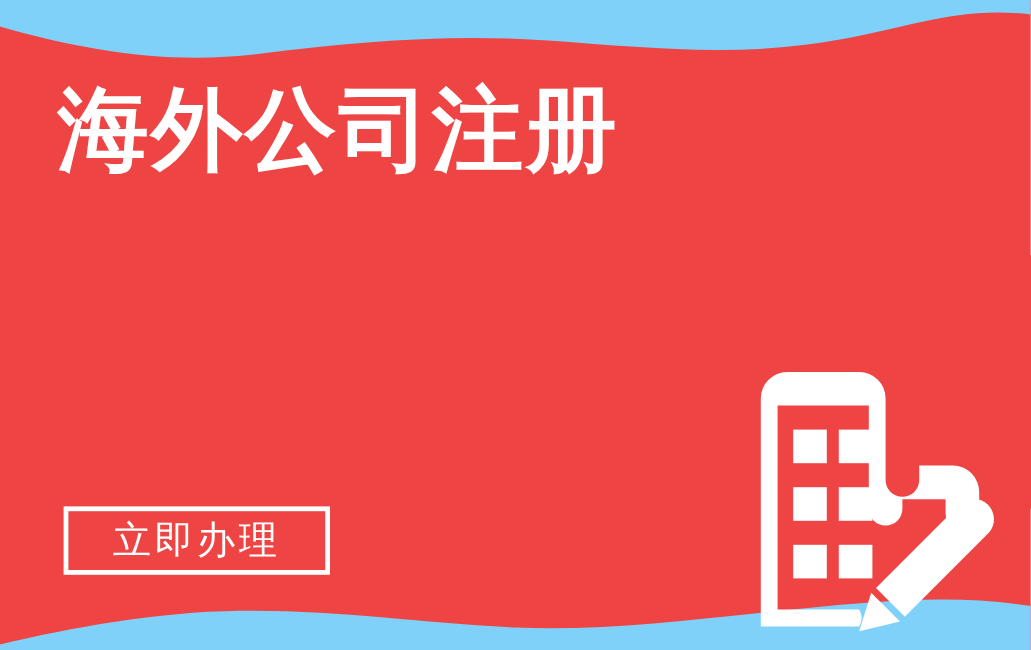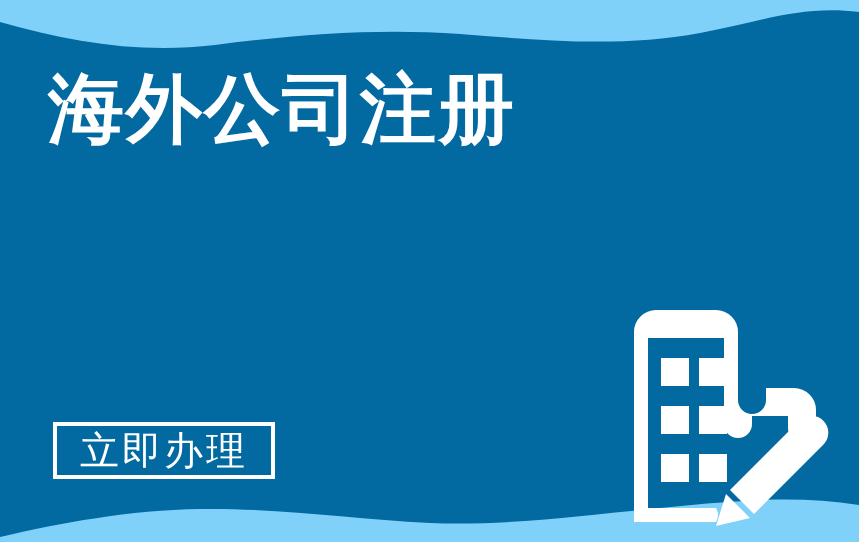--- a/index.html
+++ b/index.html
@@ -9,21 +9,21 @@
   }
   body {
     font-family: "Liberation Sans", "DejaVu Sans", sans-serif;
   }
 
   #banner {
     position: relative;
     width: 859px;
     height: 542px;
     overflow: hidden;
-    background: #0369a1;
+    background: #ef4444;
   }
 
   
   .wave-layer {
     position: absolute;
     left: 0;
     top: 0;
     width: 859px;
     height: 542px;
     pointer-events: none;
@@ -58,21 +58,21 @@
   .cta {
     position: absolute;
     left: 53px;
     top: 422px;
     width: 222px;
     height: 57px;
     box-sizing: border-box;
     border: 4px solid #ffffff;
     background: transparent;
     color: #ffffff;
-    font-size: 39px;
+    font-size: 32px;
     letter-spacing: 3px;
     display: flex;
     align-items: center;
     justify-content: center;
     cursor: pointer;
     font-family: "Liberation Sans", "DejaVu Sans", sans-serif;
     padding: 0;
   }
 
   

